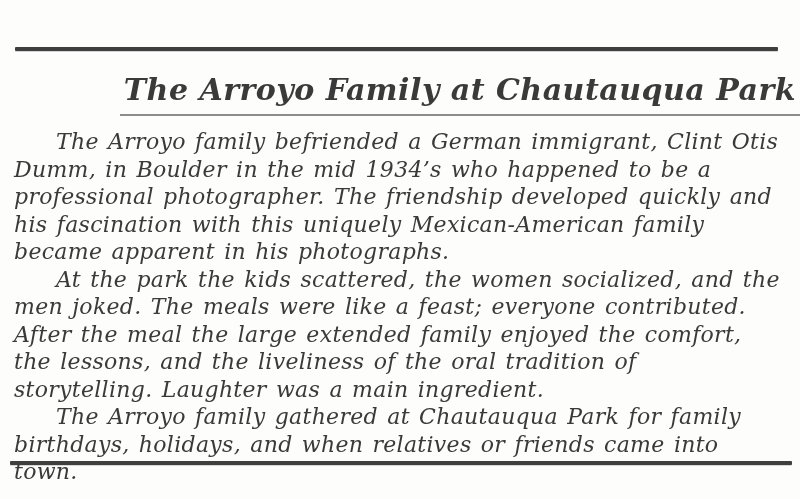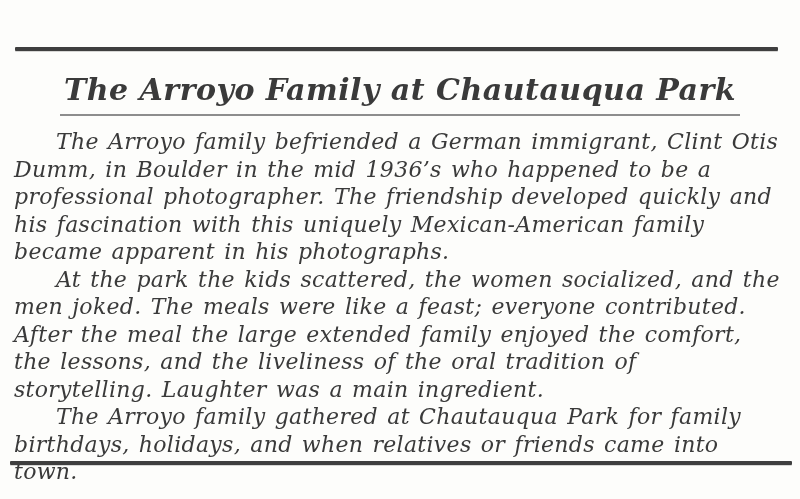--- a/index.html
+++ b/index.html
@@ -30,21 +30,21 @@
     left: 10px;
     width: 782px;
     top: 461px;
   }
   h1 {
     position: absolute;
     top: 72px;
     left: 0;
     right: 0;
     margin: 0;
-    text-align: center;
+    text-align: right;
     font-family: "DejaVu Serif", serif;
     font-style: italic;
     font-weight: 600;
     font-size: 30px;
     color: var(--ink, #3a3a3a);
     letter-spacing: 0.5px;
   }
   h1 .underlined {
     display: inline-block;
     border-bottom: 2px solid var(--underline, #8d8d8d);
@@ -69,18 +69,18 @@
   }
 </style>
 </head>
 <body>
 
 <div class="rule" id="top-rule"></div>
 
 <h1><span class="underlined">The Arroyo Family at Chautauqua Park</span></h1>
 
 <div class="body-text">
-  <p>The Arroyo family befriended a German immigrant, Clint Otis Dumm, in Boulder in the mid 1936’s who happened to be a professional photographer.  The friendship developed quickly and his fascination with this uniquely Mexican-American family became apparent in his photographs.</p>
+  <p>The Arroyo family befriended a German immigrant, Clint Otis Dumm, in Boulder in the mid 1934’s who happened to be a professional photographer.  The friendship developed quickly and his fascination with this uniquely Mexican-American family became apparent in his photographs.</p>
   <p>At the park the kids scattered, the women socialized, and the men joked.  The meals were like a feast; everyone contributed. After the meal the large extended family enjoyed the comfort, the lessons, and the liveliness of the oral tradition of storytelling.  Laughter was a main ingredient.</p>
   <p>The Arroyo family gathered at Chautauqua Park for family birthdays, holidays, and when relatives or friends came into town.</p>
 </div>
 
 <div class="rule" id="bottom-rule"></div>
 
 </body></html>

